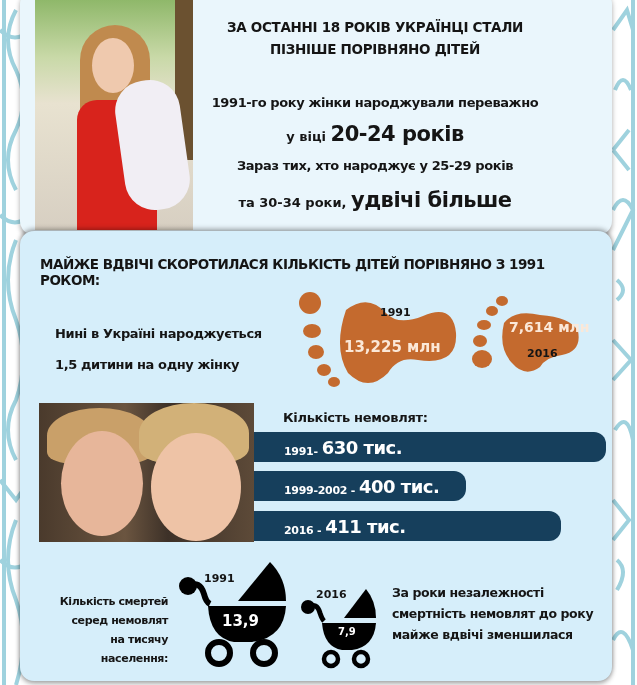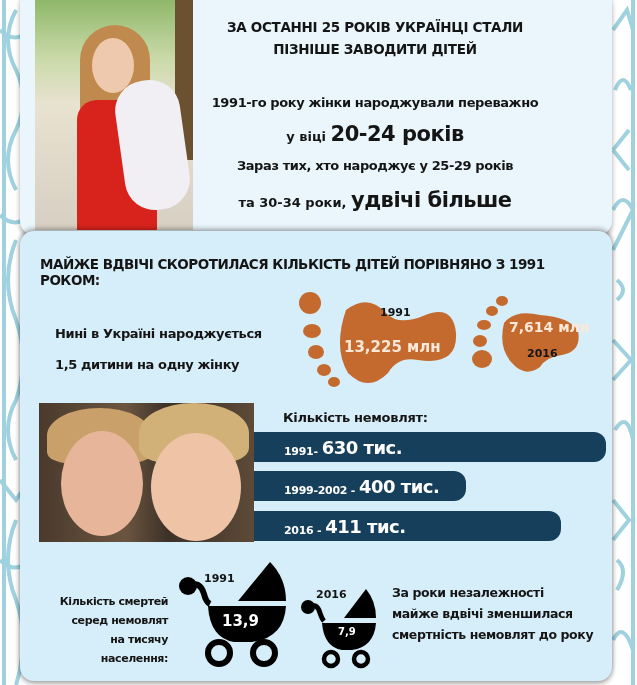--- a/index.html
+++ b/index.html
@@ -108,22 +108,22 @@
 
 <div class="panel1"></div>
 <div class="photo-mother">
   <div class="tree"></div>
   <div class="hair"></div>
   <div class="face"></div>
   <div class="dress"></div>
   <div class="baby"></div>
 </div>
 <div class="p1-title">
-  <div>ЗА ОСТАННІ 25 РОКІВ УКРАЇНЦІ СТАЛИ</div>
-  <div>ПІЗНІШЕ ЗАВОДИТИ ДІТЕЙ</div>
+  <div>ЗА ОСТАННІ 18 РОКІВ УКРАЇНЦІ СТАЛИ</div>
+  <div>ПІЗНІШЕ ПОРІВНЯНО ДІТЕЙ</div>
 </div>
 <div class="p1-line p1-l1">1991-го року жінки народжували переважно</div>
 <div class="p1-line p1-l2">
   <span>у віці </span><span class="big">20-24 років</span>
 </div>
 <div class="p1-line p1-l3">Зараз тих, хто народжує у 25-29 років</div>
 <div class="p1-line p1-l4">
   <span>та 30-34 роки, </span><span class="big">удвічі більше</span>
 </div>
 
@@ -208,15 +208,15 @@
     <path d="M24 38 L78 38 Q76 62 54 65 L44 65 Q26 62 24 38 Z"></path>
     <circle cx="33" cy="74" r="7" fill="none" stroke="#000" stroke-width="4.5"></circle>
     <circle cx="63" cy="74" r="7" fill="none" stroke="#000" stroke-width="4.5"></circle>
   </g>
 </svg>
 <div class="foot-label" style="left:316px; top:588px; font-size:11px; color:#151515;">2016</div>
 <div class="foot-label" style="left:338px; top:626px; font-size:10px; color:#fff;">7,9</div>
 
 <div class="deaths-right">
   <div>За роки незалежності</div>
+  <div>смертність немовлят до року</div>
   <div>майже вдвічі зменшилася</div>
-  <div>смертність немовлят до року</div>
 </div>
 
 </body></html>

